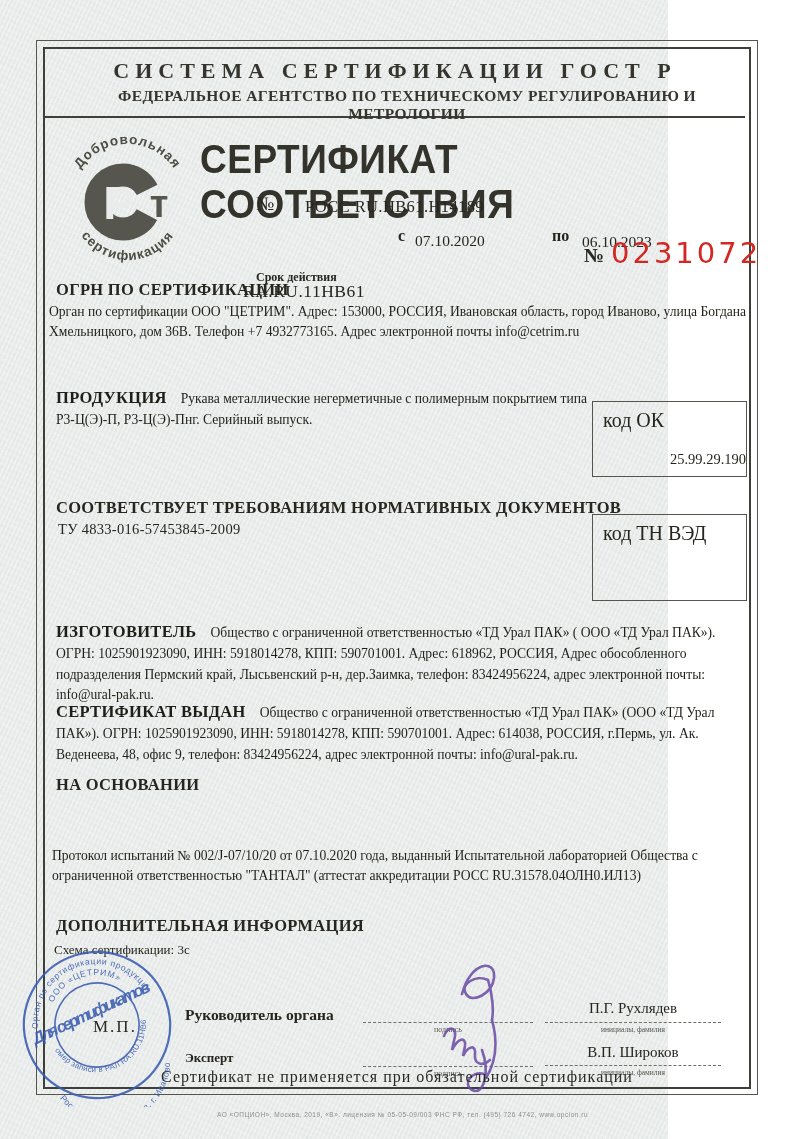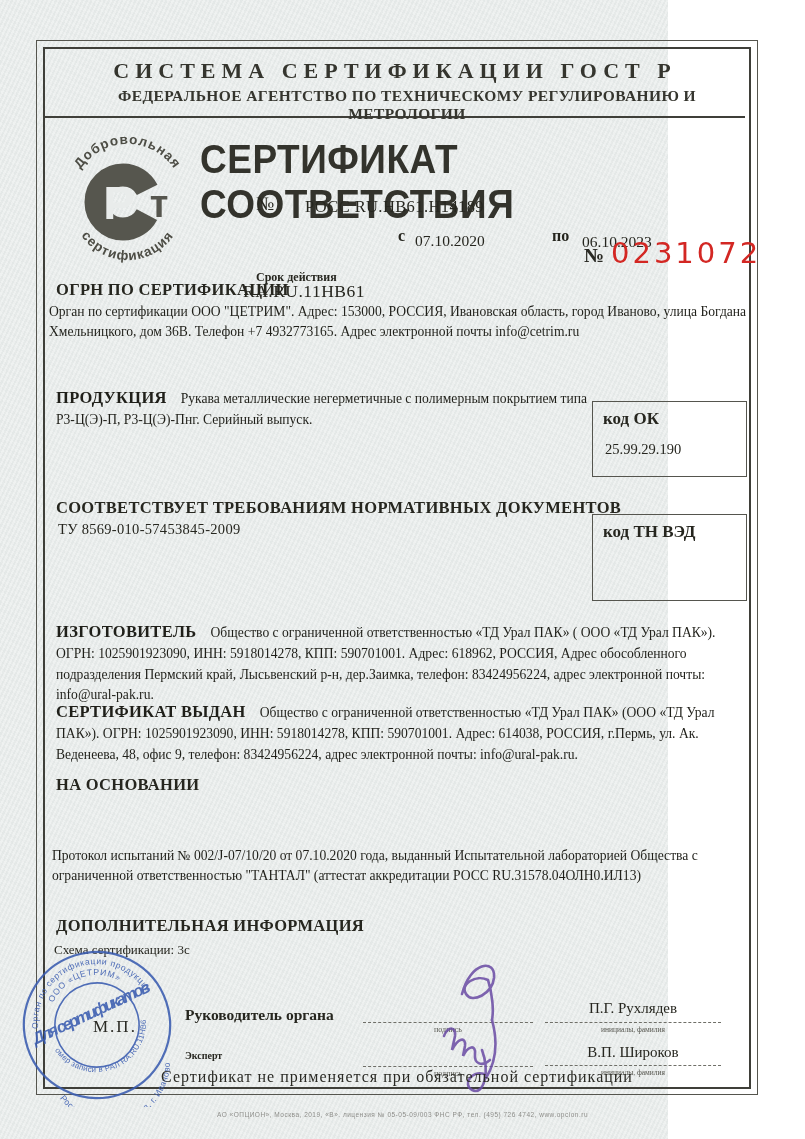--- a/index.html
+++ b/index.html
@@ -33,34 +33,34 @@
                 font-size:29px;color:#d32723;letter-spacing:3px;}
   .sec-label{font-size:16.5px;font-weight:bold;letter-spacing:.3px;color:#26261f;}
   .body-txt{font-size:13.6px;line-height:1.48;color:#1f1f19;}
   .inline-lbl{font-size:16.5px;font-weight:bold;letter-spacing:.3px;margin-right:14px;}
   .org-label{left:56px;top:280px;}
   .org-code{left:243px;top:281px;font-size:17.5px;letter-spacing:.5px;}
   .org-text{left:49px;top:302px;width:700px;}
   .product-par{left:56px;top:386px;width:534px;}
   .code-box{border:1px solid #55554e;}
   .ok-box{left:592px;top:401px;width:153px;height:74px;}
-  .box-lbl{margin:7px 0 0 10px;font-size:17px;font-weight:bold;}
-  .box-val{margin:12px 0 0 12px;font-size:14.5px;}
+  .box-lbl{margin:7px 0 0 10px;font-size:20px;}
+  .box-val{margin:19px 0 0 12px;font-size:14.5px;text-align:right;}
   .conf-label{left:56px;top:498px;}
   .conf-text{left:58px;top:521px;font-size:14.5px;letter-spacing:.3px;}
   .tnved-box{left:592px;top:514px;width:153px;height:85px;}
   .manu-par{left:56px;top:620px;width:697px;}
   .issued-par{left:56px;top:700px;width:700px;}
   .basis-label{left:56px;top:775px;}
   .basis-text{left:52px;top:798px;width:706px;margin-top:48px;}
   .add-label{left:56px;top:916px;}
   .scheme{left:54px;top:942px;font-size:13px;}
   .mp{left:93px;top:1017px;font-size:17px;letter-spacing:2px;color:#2a2a24;}
   .role1{left:185px;top:1006px;font-size:15.5px;font-weight:bold;}
-  .role2{left:185px;top:1050px;font-size:10px;font-weight:bold;}
+  .role2{left:185px;top:1050px;font-size:13px;font-weight:bold;}
   .dash{border-bottom:1.5px dashed #6f6f68;}
   .sig-line1{left:363px;top:1002px;width:170px;height:20px;}
   .sig-line2{left:363px;top:1046px;width:170px;height:20px;}
   .sig-cap{font-size:8px;color:#55554e;text-align:center;width:170px;}
   .cap1{left:363px;top:1025px;}
   .cap2{left:363px;top:1069px;}
   .name{font-size:15px;text-align:center;width:176px;}
   .name1{left:545px;top:1000px;height:22px;}
   .name2{left:545px;top:1044px;height:21px;}
   .name-cap{font-size:7.5px;color:#55554e;text-align:center;width:176px;}
@@ -120,21 +120,21 @@
 
   <p class="abs product-par body-txt" style="margin:0;">
     <span class="inline-lbl">ПРОДУКЦИЯ</span><span>Рукава металлические негерметичные с полимерным покрытием типа Р3-Ц(Э)-П, Р3-Ц(Э)-Пнг. Серийный выпуск.</span>
   </p>
   <div class="abs code-box ok-box">
     <div class="box-lbl">код ОК</div>
     <div class="box-val">25.99.29.190</div>
   </div>
 
   <div class="abs conf-label sec-label">СООТВЕТСТВУЕТ ТРЕБОВАНИЯМ НОРМАТИВНЫХ ДОКУМЕНТОВ</div>
-  <div class="abs conf-text">ТУ  8569-010-57453845-2009</div>
+  <div class="abs conf-text">ТУ  4833-016-57453845-2009</div>
   <div class="abs code-box tnved-box">
     <div class="box-lbl">код ТН ВЭД</div>
     <div class="box-val"></div>
   </div>
 
   <p class="abs manu-par body-txt" style="margin:0;">
     <span class="inline-lbl">ИЗГОТОВИТЕЛЬ</span><span>Общество с ограниченной ответственностью «ТД Урал ПАК» ( ООО «ТД Урал ПАК»). ОГРН: 1025901923090, ИНН: 5918014278, КПП: 590701001. Адрес: 618962, РОССИЯ, Адрес обособленного подразделения Пермский край, Лысьвенский р-н, дер.Заимка, телефон: 83424956224, адрес электронной почты: info@ural-pak.ru.</span>
   </p>
 
   <p class="abs issued-par body-txt" style="margin:0;">

